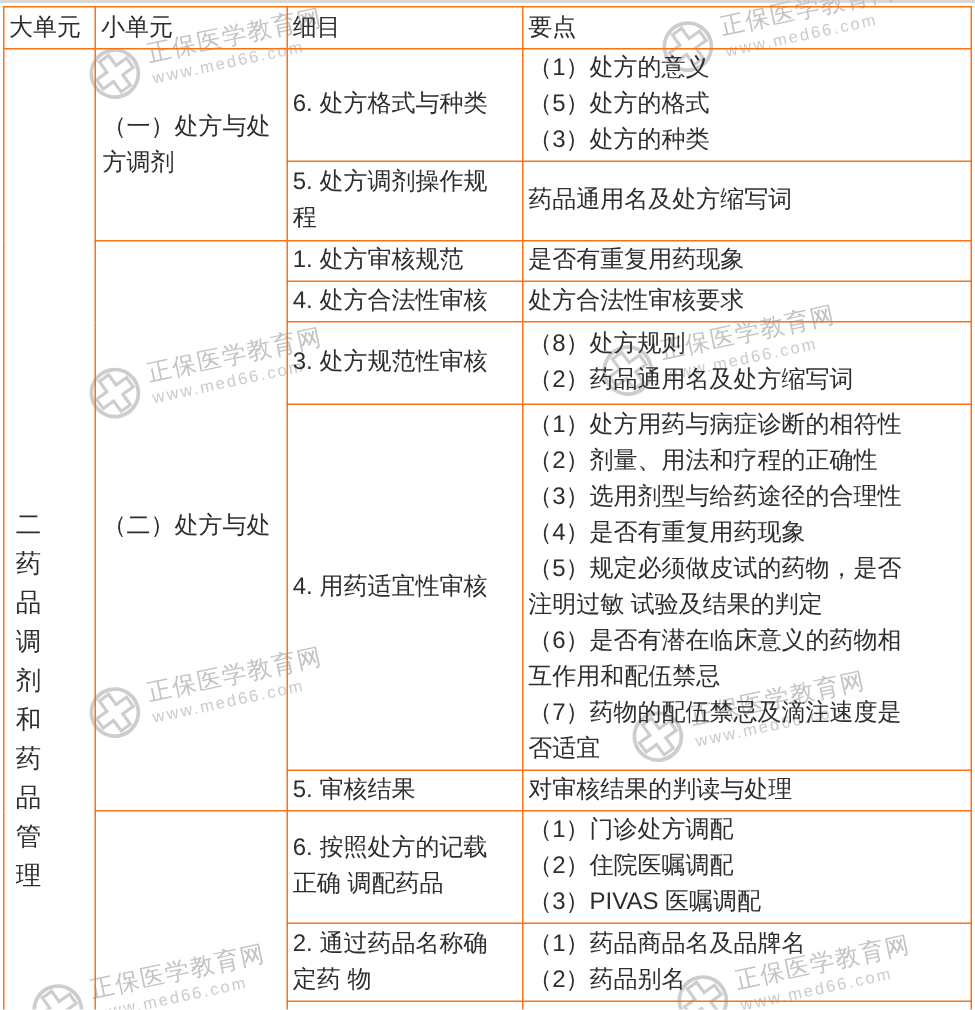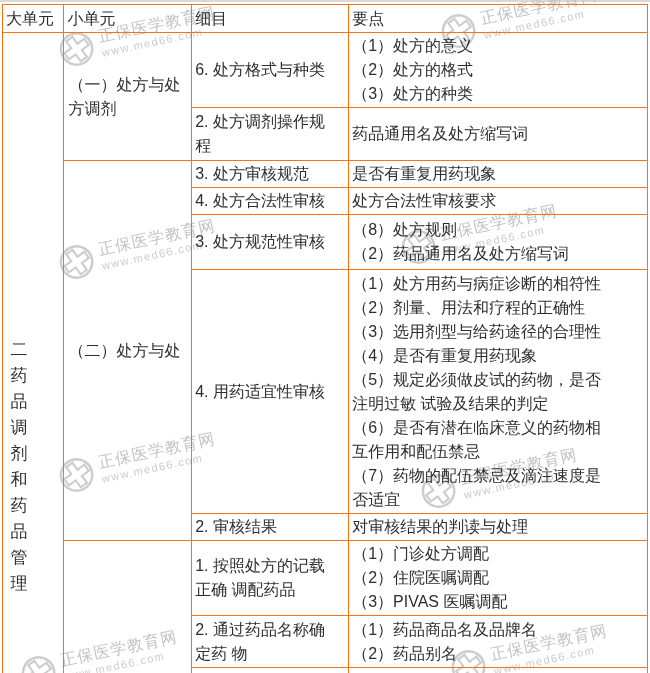--- a/index.html
+++ b/index.html
@@ -157,31 +157,31 @@
 和
 药
 品
 管
 理</div>
     </td>
     <td class="minor" rowspan="2">（一）处方与处
 方调剂</td>
     <td>6. 处方格式与种类</td>
     <td>（1）处方的意义
-（2）处方的格式
+（5）处方的格式
 （3）处方的种类</td>
   </tr>
   <tr style="height:53px">
-    <td>2. 处方调剂操作规
+    <td>5. 处方调剂操作规
 程</td>
     <td>药品通用名及处方缩写词</td>
   </tr>
   <tr style="height:27px">
     <td class="minor" rowspan="5">（二）处方与处</td>
-    <td>3. 处方审核规范</td>
+    <td>1. 处方审核规范</td>
     <td>是否有重复用药现象</td>
   </tr>
   <tr style="height:27px">
     <td>4. 处方合法性审核</td>
     <td>处方合法性审核要求</td>
   </tr>
   <tr style="height:55px">
     <td>3. 处方规范性审核</td>
     <td>（8）处方规则
 （2）药品通用名及处方缩写词</td>
@@ -193,26 +193,26 @@
 （3）选用剂型与给药途径的合理性
 （4）是否有重复用药现象
 （5）规定必须做皮试的药物，是否
 注明过敏 试验及结果的判定
 （6）是否有潜在临床意义的药物相
 互作用和配伍禁忌
 （7）药物的配伍禁忌及滴注速度是
 否适宜</td>
   </tr>
   <tr style="height:27px">
-    <td>2. 审核结果</td>
+    <td>5. 审核结果</td>
     <td>对审核结果的判读与处理</td>
   </tr>
   <tr style="height:75px">
     <td class="minor" rowspan="3"></td>
-    <td>1. 按照处方的记载
+    <td>6. 按照处方的记载
 正确 调配药品</td>
     <td>（1）门诊处方调配
 （2）住院医嘱调配
 （3）PIVAS 医嘱调配</td>
   </tr>
   <tr style="height:52px">
     <td>2. 通过药品名称确
 定药 物</td>
     <td>（1）药品商品名及品牌名
 （2）药品别名</td>

